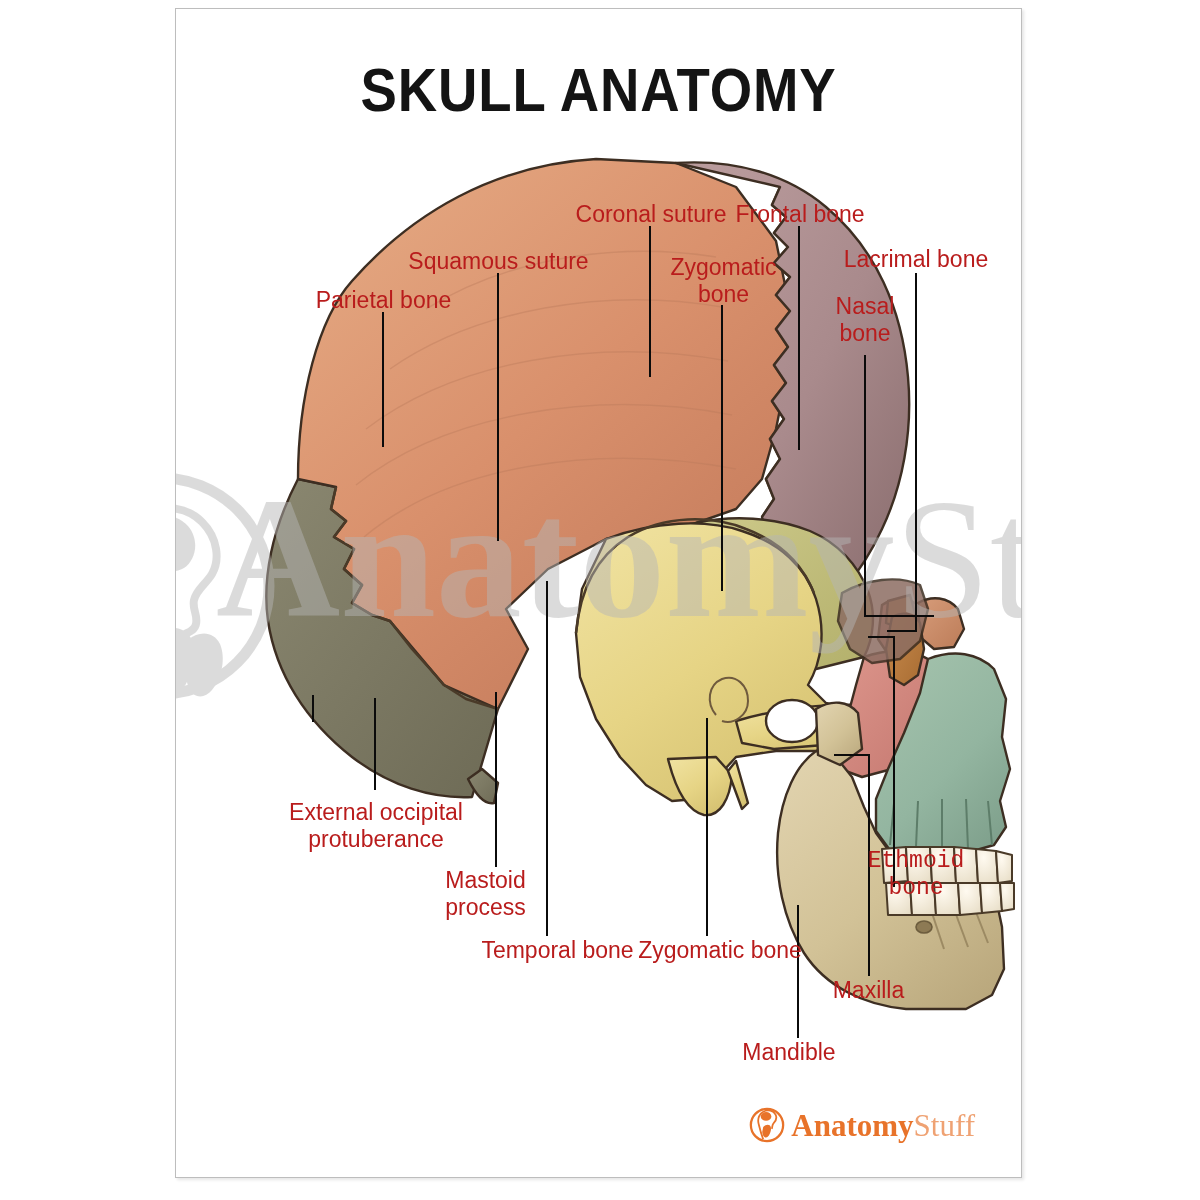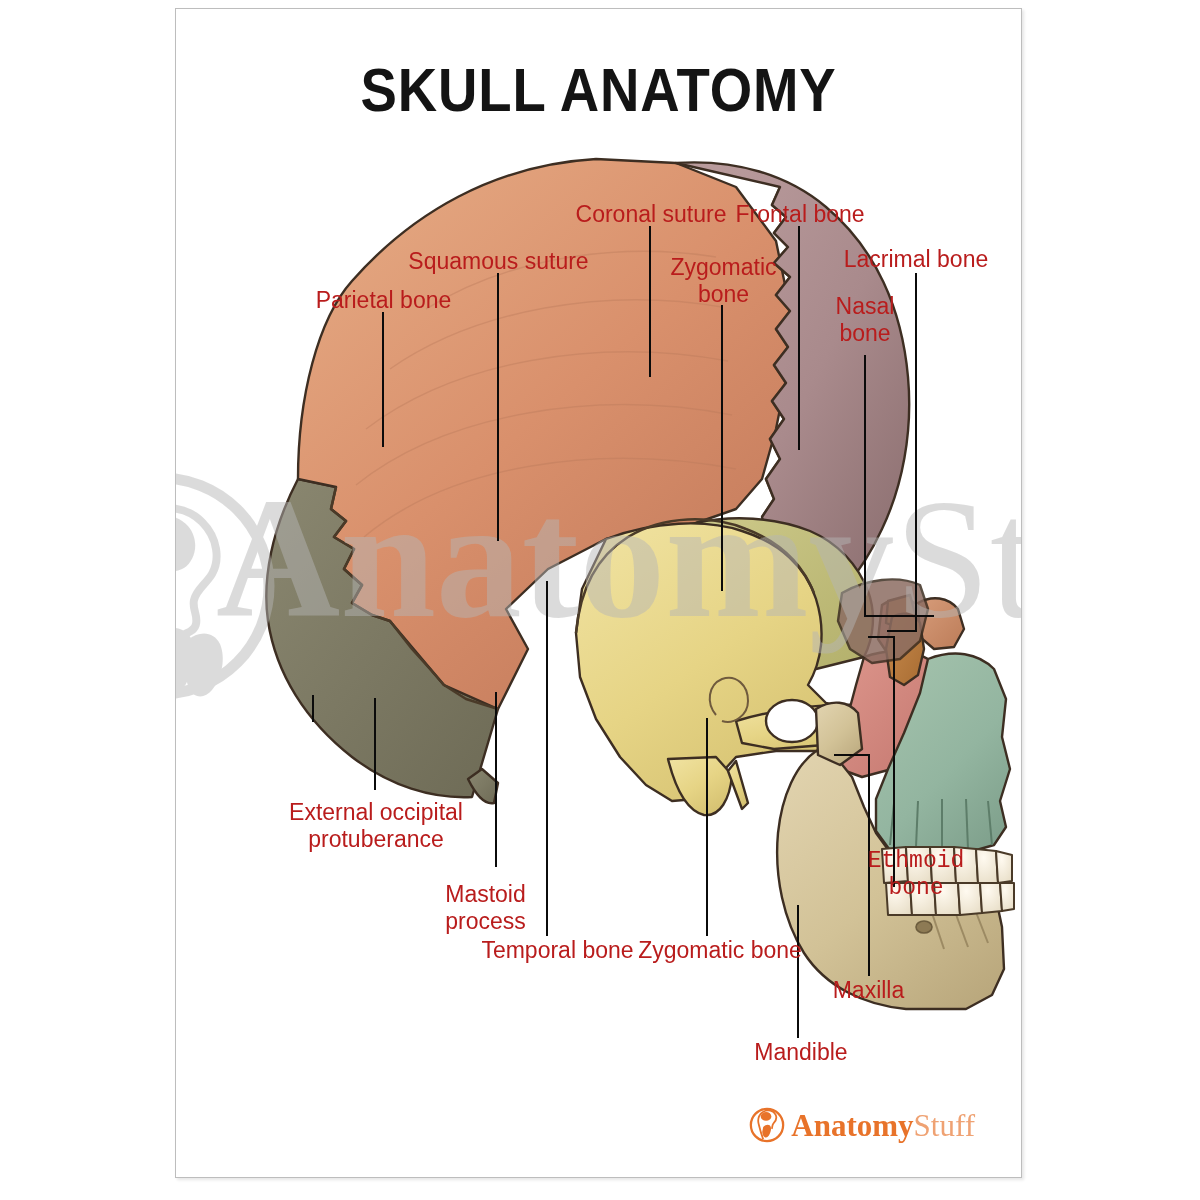--- a/index.html
+++ b/index.html
@@ -364,37 +364,37 @@
     <span>Nasal</span><br>
     <span>bone</span>
   </div>
 
 
   <div class="label ctr" style="left:25px;  top:790px; width:350px;">
     <span>External occipital</span><br>
     <span>protuberance</span>
   </div>
 
-  <div class="label ctr" style="left:222px; top:858px; width:175px;margin-top:14px;">
+  <div class="label ctr" style="left:222px; top:858px; width:175px;">
     <span>Mastoid</span><br>
     <span>process</span>
   </div>
 
   <div class="label ctr" style="left:244px; top:928px; width:275px;">Temporal bone</div>
 
   <div class="label ctr" style="left:394px; top:928px; width:300px;">Zygomatic bone</div>
 
   <div class="label ctr" style="left:650px; top:839px; width:180px;font-family:Liberation Mono, monospace;">
     <span>Ethmoid</span><br>
     <span>bone</span>
   </div>
 
   <div class="label ctr" style="left:600px; top:968px; width:185px;">Maxilla</div>
 
-  <div class="label ctr" style="left:520px; top:1030px; width:210px;">Mandible</div>
+  <div class="label ctr" style="left:508px; top:1030px; width:210px;">Mandible</div>
 
 
   <div id="logo">
     <svg id="logo-mark" viewBox="0 0 40 40">
       <circle cx="20" cy="20" r="17" fill="none" stroke="#e8732a" stroke-width="2.4"></circle>
       <path fill="none" stroke="#e8732a" stroke-width="1.9" d="
         M 16,35 C 13,27 12,22 11,18 C 10,13 12,8 16,6 C 21,3 27,5 29,9
         C 31,13 29,16 27,18 C 25,20 26,22 25,24"></path>
       <ellipse cx="19" cy="11" rx="5.6" ry="4.6" fill="#e8732a"></ellipse>
       <path fill="#e8732a" d="M 16,22 C 19,19 23,19 24,22 C 25,25 23,31 20,33 C 17,34 15,30 15,27 Z"></path>

